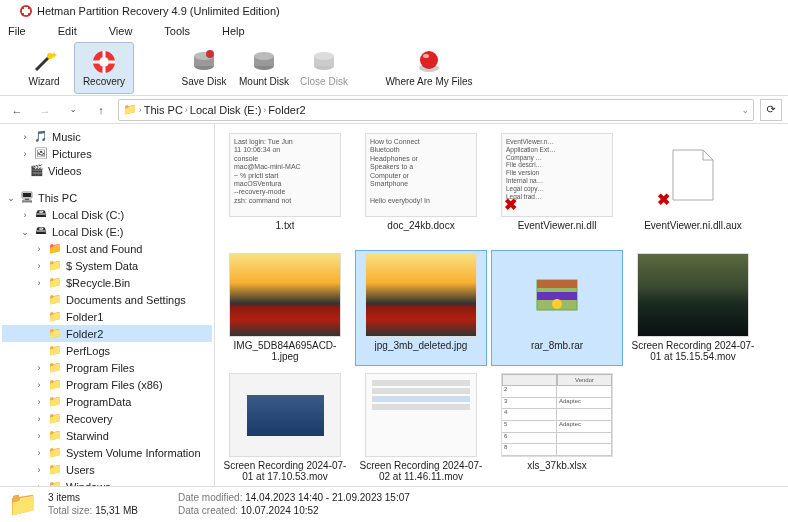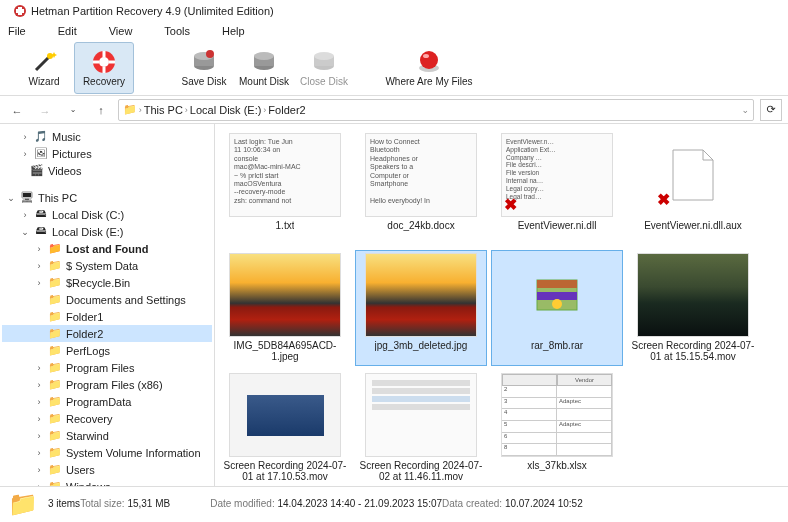--- a/index.html
+++ b/index.html
@@ -1,17 +1,17 @@
 <!DOCTYPE html>
 <html><head>
 <meta charset="utf-8">
 <style>
 * { box-sizing: border-box; margin: 0; padding: 0; font-family: 'Segoe UI', Tahoma, sans-serif; }
 body { width: 788px; height: 522px; background: #fff; overflow: hidden; font-size: 11px; color: #222; }
-.titlebar { height: 22px; display: flex; align-items: center; padding: 0 13px; gap: 4px; }
+.titlebar { height: 22px; display: flex; align-items: center; padding: 0 19px; gap: 4px; }
 .titlebar .hlogo { width: 14px; height: 14px; }
 .menubar { height: 18px; display: flex; align-items: center; gap: 32px; padding: 0 8px; font-size: 11px; }
 .toolbar { height: 56px; display: flex; align-items: center; padding: 4px 14px; gap: 0; border-bottom: 1px solid #ddd; }
 .tbtn { display: flex; flex-direction: column; align-items: center; justify-content: center; width: 60px; height: 52px; font-size: 10px; border-radius: 3px; }
 .tbtn.wide { width: 110px; }
 .tbtn.active { background: #d9e8f5; border: 1px solid #a3c1da; }
 .tbtn .ti { width: 28px; height: 28px; display: flex; align-items: center; justify-content: center; font-size: 22px; }
 .tbtn .ti svg { width: 28px; height: 28px; }
 .tbtn.disabled { opacity: .5; }
 .tsep { width: 20px; }
@@ -30,21 +30,21 @@
 .fitem { width: 132px; height: 116px; display: flex; flex-direction: column; align-items: center; justify-content: flex-start; border: 1px solid transparent; padding: 2px; }
 .fitem.sel { background: #cce5ff; border: 1px solid #66afe9; }
 .thumb { width: 112px; height: 84px; border: 1px solid #ddd; background: #fafafa; display: flex; align-items: center; justify-content: center; font-size: 8px; color: #555; position: relative; overflow: hidden; }
 .thumb.txt { padding: 4px; text-align: left; font-size: 7px; line-height: 1.2; align-items: flex-start; justify-content: flex-start; white-space: pre-wrap; }
 .fname { font-size: 10px; text-align: center; margin-top: 3px; line-height: 1.1; max-height: 24px; overflow: hidden; }
 .photo { width: 100%; height: 100%; background: linear-gradient(to bottom, #f8e080 0%, #f8b030 35%, #333 60%, #8a1a10 65%, #b02010 80%, #333 100%); position: relative; }
 .photo2 { width: 100%; height: 100%; background: linear-gradient(to bottom, #5a6a40 0%, #3a4a30 40%, #1a2a20 60%, #0a1010 100%); }
 .xmark { position: absolute; color: #c00; font-size: 16px; font-weight: bold; }
 .statusbar { height: 34px; border-top: 1px solid #ddd; display: flex; align-items: center; padding: 2px 8px; gap: 10px; font-size: 10px; }
 .statusbar .ficon { font-size: 24px; }
-.sbcol { display: flex; flex-direction: row; line-height: 1.3; }
+.sbcol { display: flex; flex-direction: column; line-height: 1.3; }
 .gray { color: #777; }
 .spreadsheet { width:100%; height:100%; background:#fff; display:flex; flex-direction:column; font-size:6px; }
 .spreadsheet .hdr { display:flex; height:12px; }
 .spreadsheet .hdr div { flex:1; border:0.5px solid #bbb; background:#eee; }
 .spreadsheet .rows { flex:1; display:flex; flex-direction:column; }
 .spreadsheet .rows div { flex:1; border-bottom:0.5px solid #ccc; display:flex; }
 .spreadsheet .rows div span { flex:1; border-right:0.5px solid #ccc; padding-left:2px; }
 </style>
 </head>
 <body>
@@ -183,21 +183,21 @@
       </div>
     <div class="sitem" style="padding-left:18px">
         <span class="chev">⌄</span>
         <span class="sicon">🖴</span>
         <span>Local Disk (E:)</span>
       </div>
     <div id="echildren">
         <div class="sitem" style="padding-left: 32px;">
           <span class="chev">›</span>
           <span class="sicon" style="filter: hue-rotate(320deg) saturate(3);">📁</span>
-          <span style="font-weight: 700;">Lost and Found</span>
+          <span style="font-weight: 400;">Lost and Found</span>
         </div>
         <div class="sitem" style="padding-left: 32px;">
           <span class="chev">›</span>
           <span class="sicon">📁</span>
           <span>$ System Data</span>
         </div>
         <div class="sitem" style="padding-left: 32px;">
           <span class="chev">›</span>
           <span class="sicon">📁</span>
           <span>$Recycle.Bin</span>

